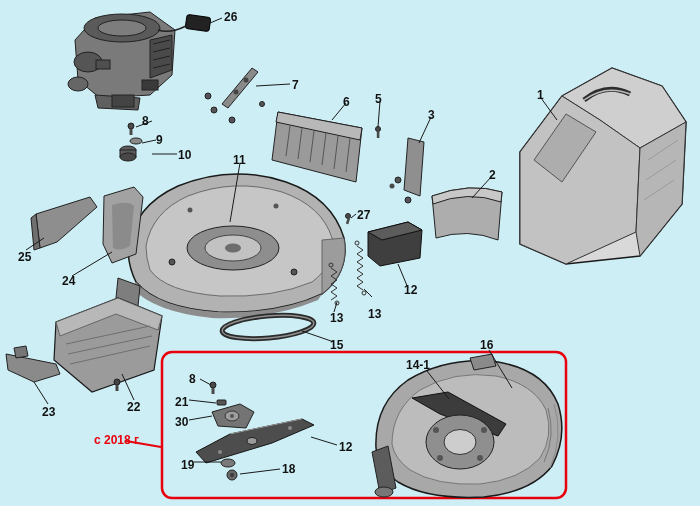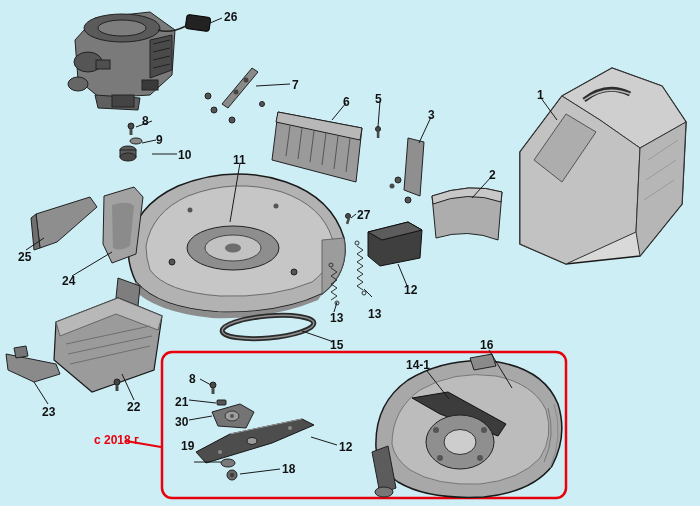--- a/index.html
+++ b/index.html
@@ -258,21 +258,21 @@
   <div class="lbl" style="left:178px;top:149px">10</div>
   <div class="lbl" style="left:233px;top:154px">11</div>
   <div class="lbl" style="left:404px;top:284px">12</div>
   <div class="lbl" style="left:368px;top:308px">13</div>
   <div class="lbl" style="left:330px;top:312px">13</div>
   <div class="lbl" style="left:330px;top:339px">15</div>
   <div class="lbl" style="left:480px;top:339px">16</div>
   <div class="lbl" style="left:406px;top:359px">14-1</div>
   <div class="lbl" style="left:339px;top:441px">12</div>
   <div class="lbl" style="left:282px;top:463px">18</div>
-  <div class="lbl" style="left:181px;top:440px">19</div>
+  <div class="lbl" style="left:181px;top:459px">19</div>
   <div class="lbl" style="left:175px;top:416px">30</div>
   <div class="lbl" style="left:175px;top:396px">21</div>
   <div class="lbl" style="left:189px;top:373px">8</div>
   <div class="lbl" style="left:127px;top:401px">22</div>
   <div class="lbl" style="left:42px;top:406px">23</div>
   <div class="lbl" style="left:62px;top:275px">24</div>
   <div class="lbl" style="left:18px;top:251px">25</div>
   <div class="lbl" style="left:224px;top:11px">26</div>
   <div class="lbl" style="left:357px;top:209px">27</div>
 

